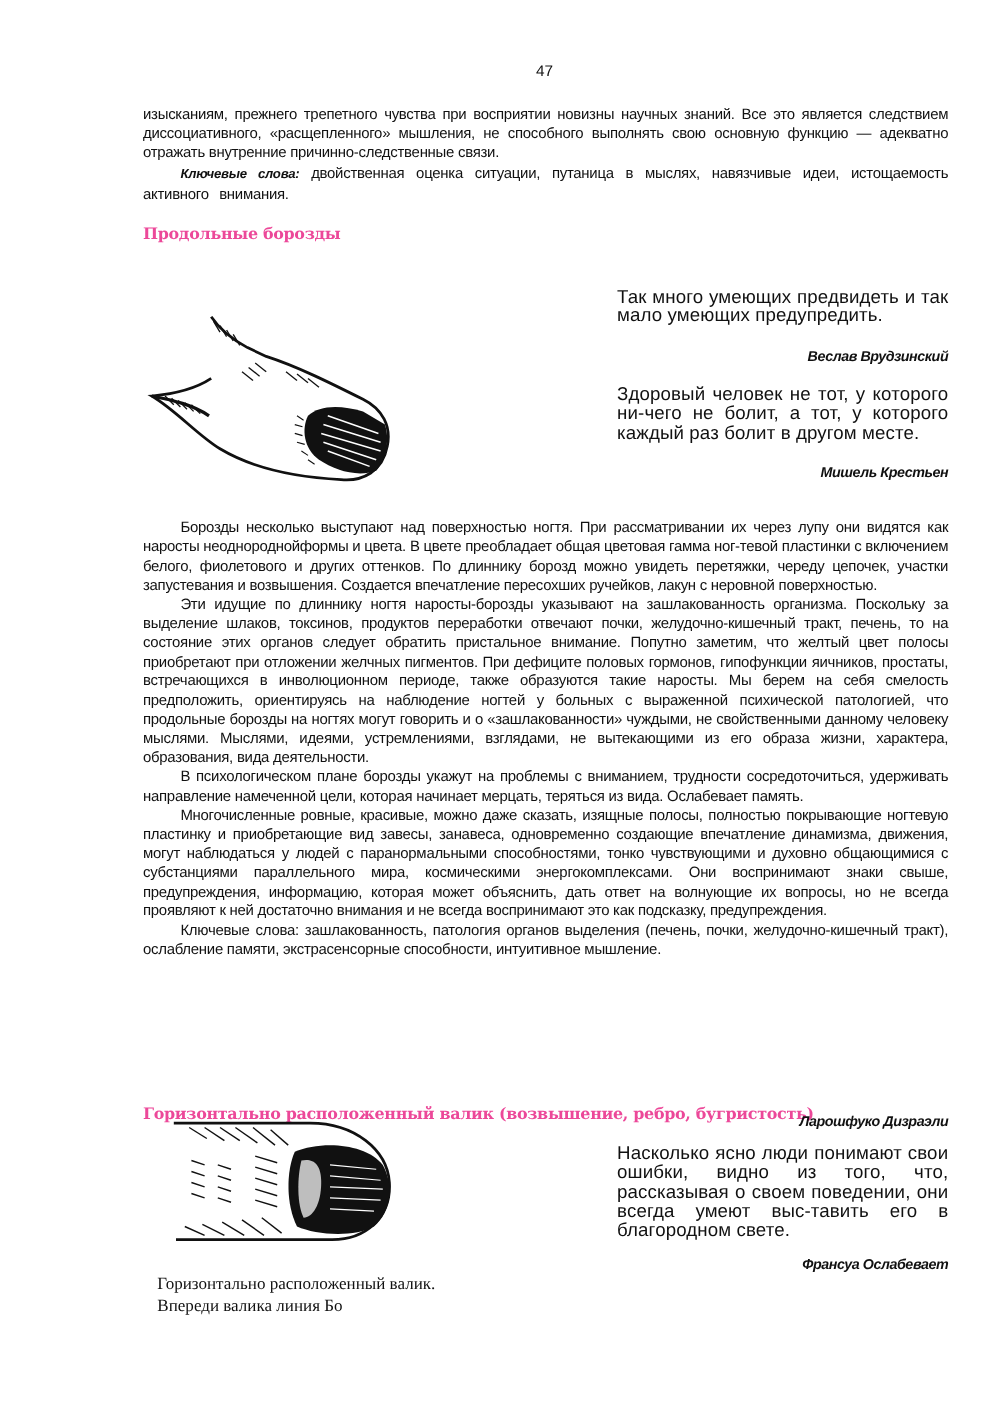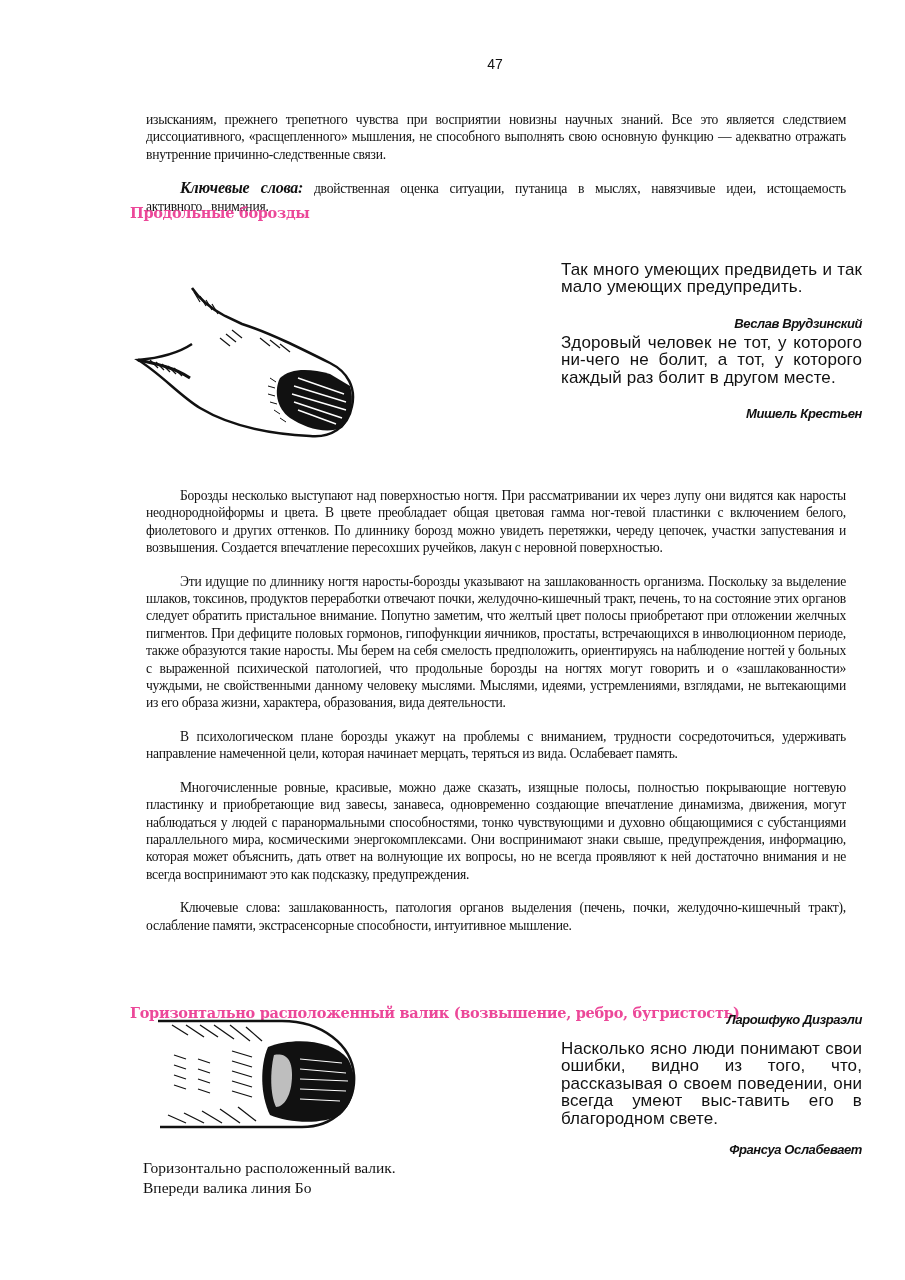--- a/index.html
+++ b/index.html
@@ -5,32 +5,32 @@
   html, body { margin: 0; padding: 0; background: #ffffff; }
   body {
     width: 905px; height: 1280px; position: relative; overflow: hidden;
     font-family: "Liberation Sans", sans-serif; color: #111;
   }
   .page-number {
     position: absolute; top: 56px; left: 0; width: 990px; text-align: center;
     font-size: 14px; color: #111;
   }
   .body-text {
-    font-family: Liberation Serif, serif;
+    font-family: Liberation Sans, sans-serif;
     font-size: 13.6px; line-height: 17.4px; text-align: justify;
-    letter-spacing: -0.25px; margin: 16px;
+    letter-spacing: -0.25px; margin: 0;
   }
   .indent { text-indent: 34px; }
   .block { position: absolute; left: 130px; width: 732px; }
   .heading {
     position: absolute; left: 130px;
     font-family: "DejaVu Serif", serif; font-weight: bold;
     color: #ec4899; font-size: 14.5px; letter-spacing: -0.3px;
   }
-  .kw-label { font-style: italic; font-weight: bold; font-size: 16px; }
+  .kw-label { font-style: italic; font-weight: bold; font-size: 12px; }
   .quote-col { position: absolute; left: 561px; width: 301px; }
   .quote-text {
     font-family: "Liberation Sans", sans-serif; font-size: 17px;
     line-height: 17.4px; text-align: justify; margin: 0; letter-spacing: 0.1px;
   }
   .quote-author {
     font-family: "Liberation Sans", sans-serif; font-style: italic; font-weight: bold;
     font-size: 13px; text-align: right; margin: 0; letter-spacing: -0.4px;
   }
   .illus { position: absolute; }
@@ -95,21 +95,21 @@
         <line x1="140" y1="124" x2="147" y2="126"></line>
       <line x1="144" y1="132" x2="150" y2="136"></line>
         <line x1="150" y1="140" x2="156" y2="144"></line>
     </g>
   </svg>
 </div>
 
 <div class="quote-col" style="top: 261px;">
   <p class="quote-text">Так много умеющих предвидеть и так мало умеющих предупредить.</p>
   <p class="quote-author" style="margin-top: 20px;">Веслав Врудзинский</p>
-  <p class="quote-text" style="margin-top: 3px;">Здоровый человек не тот, у которого ни-чего не болит, а тот, у которого каждый раз болит в другом месте.</p>
+  <p class="quote-text" style="margin-top: 19px;">Здоровый человек не тот, у которого ни-чего не болит, а тот, у которого каждый раз болит в другом месте.</p>
   <p class="quote-author" style="margin-top: 20px;">Мишель Крестьен</p>
 </div>
 
 <div class="block" style="top: 471px;">
   <p class="body-text indent">Борозды несколько выступают над поверхностью ногтя. При рассматривании их через лупу они видятся как наросты неоднороднойформы и цвета. В цвете преобладает общая цветовая гамма ног-тевой пластинки с включением белого, фиолетового и других оттенков. По длиннику борозд можно увидеть перетяжки, череду цепочек, участки запустевания и возвышения. Создается впечатление пересохших ручейков, лакун с неровной поверхностью.</p>
   <p class="body-text indent">Эти идущие по длиннику ногтя наросты-борозды указывают на зашлакованность организма. Поскольку за выделение шлаков, токсинов, продуктов переработки отвечают почки, желудочно-кишечный тракт, печень, то на состояние этих органов следует обратить пристальное внимание. Попутно заметим, что желтый цвет полосы приобретают при отложении желчных пигментов. При дефиците половых гормонов, гипофункции яичников, простаты, встречающихся в инволюционном периоде, также образуются такие наросты. Мы берем на себя смелость предположить, ориентируясь на наблюдение ногтей у больных с выраженной психической патологией, что продольные борозды на ногтях могут говорить и о «зашлакованности» чуждыми, не свойственными данному человеку мыслями. Мыслями, идеями, устремлениями, взглядами, не вытекающими из его образа жизни, характера, образования, вида деятельности.</p>
   <p class="body-text indent">В психологическом плане борозды укажут на проблемы с вниманием, трудности сосредоточиться, удерживать направление намеченной цели, которая начинает мерцать, теряться из вида. Ослабевает память.</p>
   <p class="body-text indent">Многочисленные ровные, красивые, можно даже сказать, изящные полосы, полностью покрывающие ногтевую пластинку и приобретающие вид завесы, занавеса, одновременно создающие впечатление динамизма, движения, могут наблюдаться у людей с паранормальными способностями, тонко чувствующими и духовно общающимися с субстанциями параллельного мира, космическими энергокомплексами. Они воспринимают знаки свыше, предупреждения, информацию, которая может объяснить, дать ответ на волнующие их вопросы, но не всегда проявляют к ней достаточно внимания и не всегда воспринимают это как подсказку, предупреждения.</p>
   <p class="body-text indent">Ключевые слова: зашлакованность, патология органов выделения (печень, почки, желудочно-кишечный тракт), ослабление памяти, экстрасенсорные способности, интуитивное мышление.</p>
 </div>

